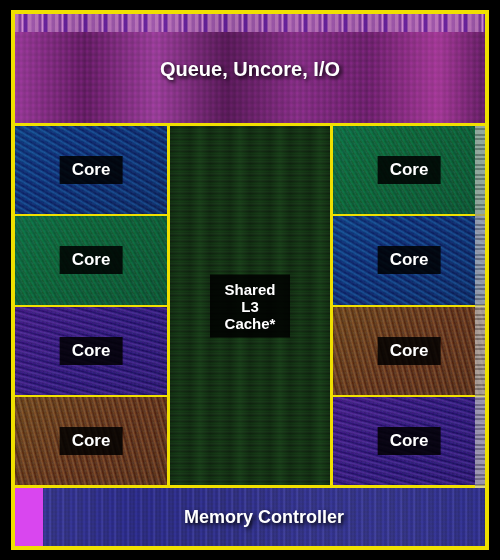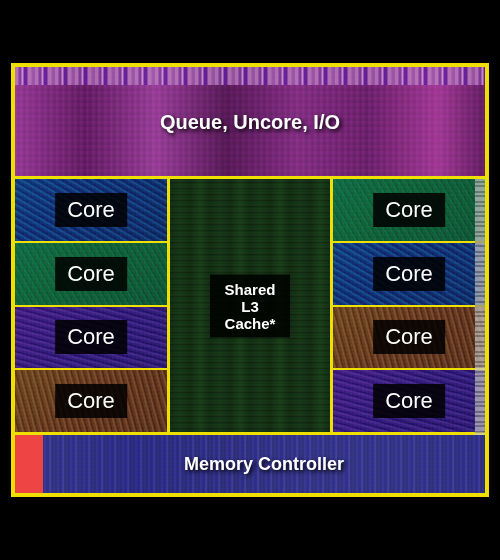--- a/index.html
+++ b/index.html
@@ -7,23 +7,23 @@
       width: 500px;
       height: 560px;
       background: #000;
       display: flex;
       align-items: center;
       justify-content: center;
       font-family: Arial, sans-serif;
     }
     .chip-container {
       width: 478px;
-      height: 434px;
+      height: 540px;
       border: 4px solid #f0e000;
-      background: #ef4444;
+      background: #d946ef;
       display: flex;
       flex-direction: column;
       overflow: hidden;
       position: relative;
     }
 
     
     .top-section {
       height: 112px;
       border-bottom: 3px solid #f0e000;
@@ -162,22 +162,22 @@
       background-blend-mode: overlay;
     }
 
     .core-label {
       position: absolute;
       top: 50%;
       left: 50%;
       transform: translate(-50%, -50%);
       background: rgba(0,0,0,0.85);
       color: #fff;
-      font-size: 22px;
-      font-weight: normal;
+      font-size: 17px;
+      font-weight: bold;
       padding: 4px 12px;
       white-space: nowrap;
     }
 
     
     .cache-area {
       flex: 1;
       position: relative;
       overflow: hidden;
     }

